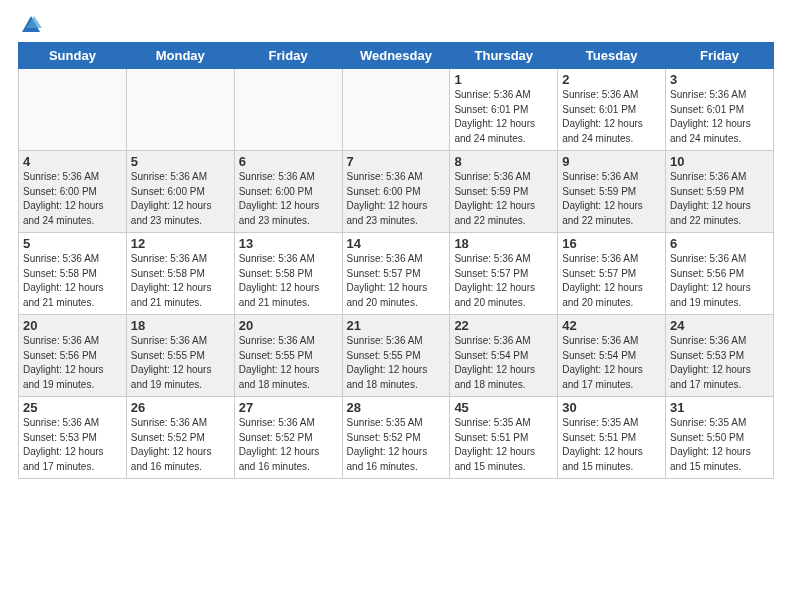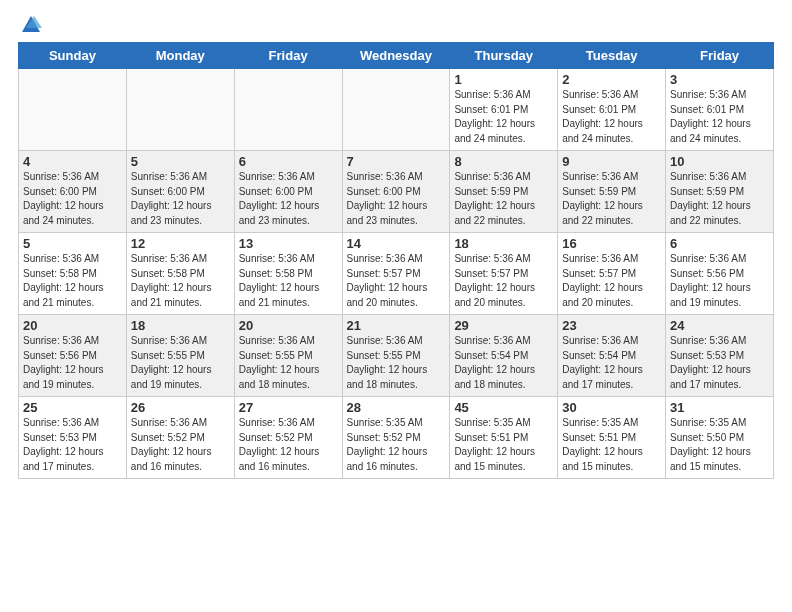--- a/index.html
+++ b/index.html
@@ -291,28 +291,28 @@
 and 18 minutes.</div>
           </td>
           <td class="day-cell">
             <span class="day-number">21</span>
             <div class="day-info" style="white-space: pre-line;">Sunrise: 5:36 AM
 Sunset: 5:55 PM
 Daylight: 12 hours
 and 18 minutes.</div>
           </td>
           <td class="day-cell">
-            <span class="day-number">29</span>
+            <span class="day-number">22</span>
             <div class="day-info" style="white-space: pre-line;">Sunrise: 5:36 AM
 Sunset: 5:54 PM
 Daylight: 12 hours
 and 18 minutes.</div>
           </td>
           <td class="day-cell">
-            <span class="day-number">23</span>
+            <span class="day-number">42</span>
             <div class="day-info" style="white-space: pre-line;">Sunrise: 5:36 AM
 Sunset: 5:54 PM
 Daylight: 12 hours
 and 17 minutes.</div>
           </td>
           <td class="day-cell">
             <span class="day-number">24</span>
             <div class="day-info" style="white-space: pre-line;">Sunrise: 5:36 AM
 Sunset: 5:53 PM
 Daylight: 12 hours

